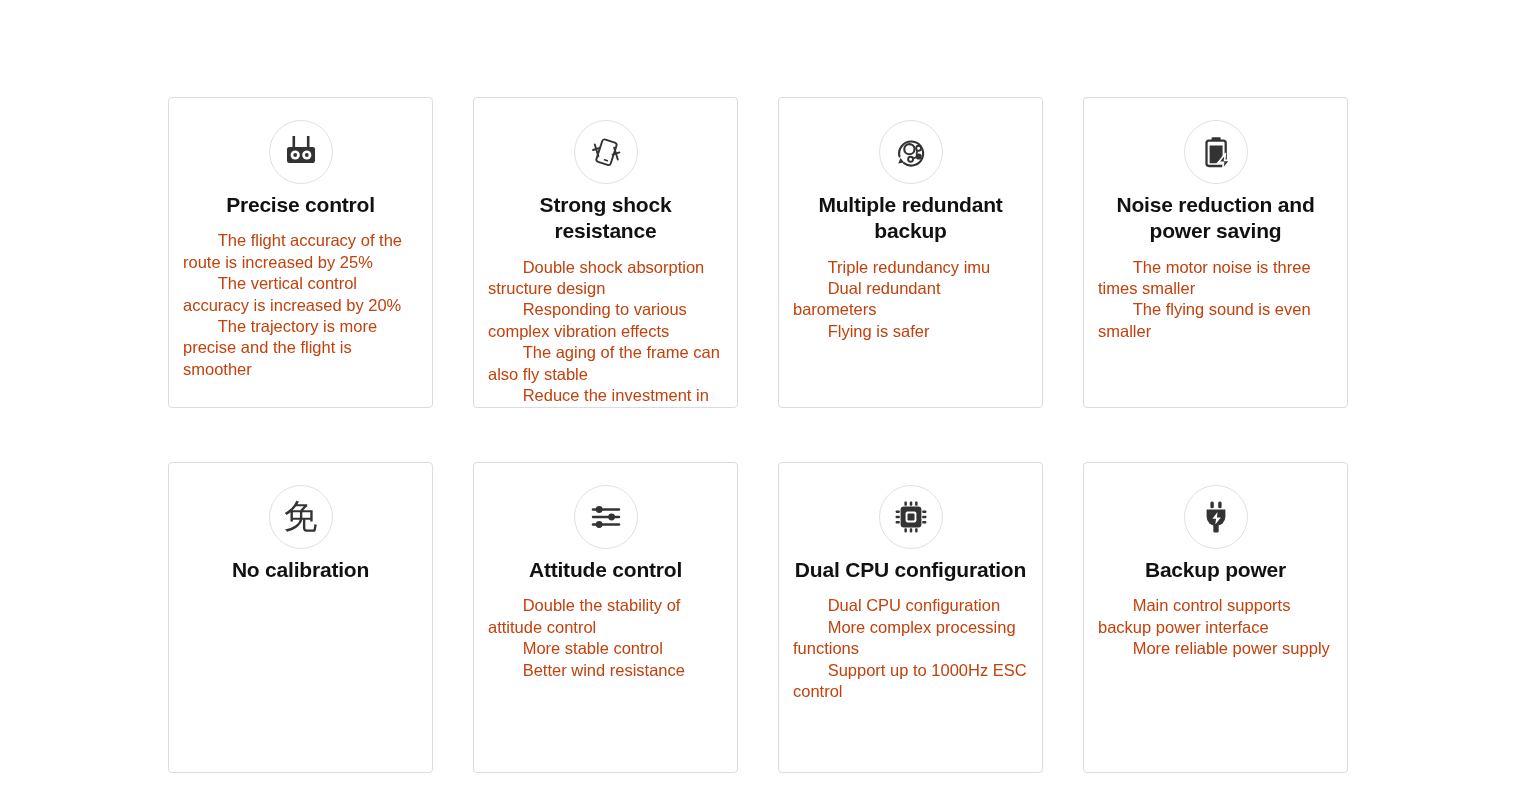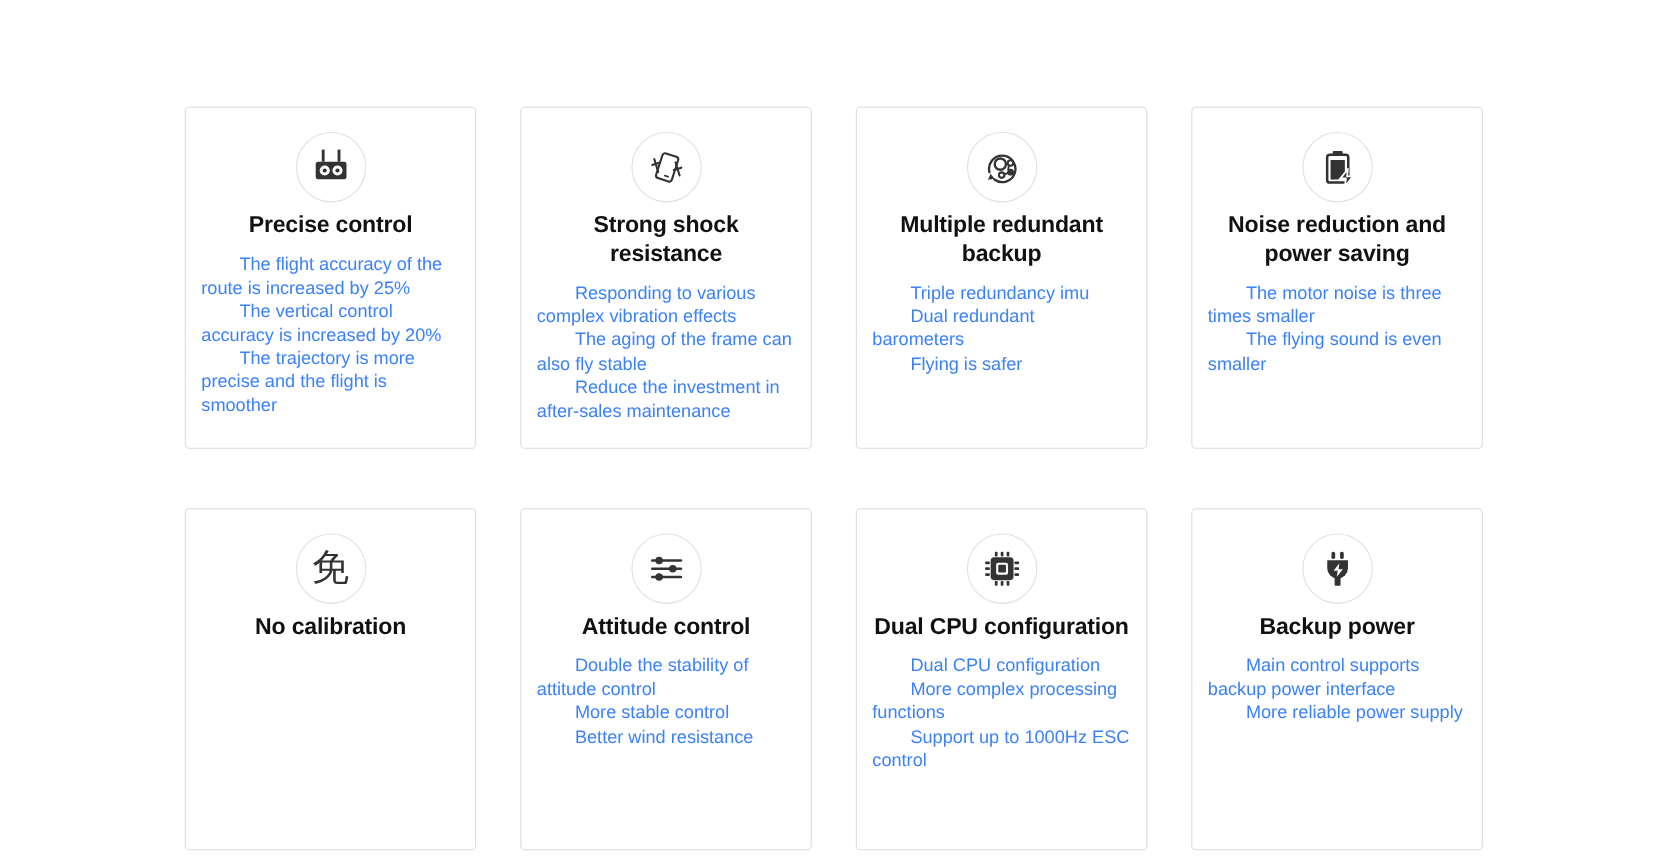--- a/index.html
+++ b/index.html
@@ -58,21 +58,21 @@
     font-weight: bold;
     color: #111111;
     text-align: center;
     line-height: 1.25;
     margin: 0 0 12px 0;
     width: 100%;
     letter-spacing: -0.2px;
   }
   .card-body {
     font-size: 16.5px;
-    color: #3b82f6;
+    color: #c2410c;
     line-height: 1.30;
     text-align: left;
     width: 100%;
     margin: 0;
     word-wrap: break-word;
   }
   .card-body .line { display: block; text-indent: 2.1em; }
   .card-title.two-line { }
 </style>
 </head>
@@ -108,20 +108,21 @@
           <line x1="8.8" y1="12.5" x2="12.4" y2="24.4"></line>
           <line x1="7.0" y1="18.0" x2="13.8" y2="15.8"></line>
           <line x1="28.2" y1="15.6" x2="31.8" y2="27.5"></line>
           <line x1="26.6" y1="22.6" x2="33.4" y2="20.4"></line>
         </g>
         <rect x="17.6" y="27.4" width="4.6" height="1.6" rx="0.7" fill="#333" transform="rotate(18 19.9 28.2)"></rect>
       </svg>
     </div>
     <div class="card-title">Strong shock resistance</div>
     <div class="card-body">
+      <span class="line">Double shock absorption structure design</span>
       <span class="line">Responding to various complex vibration effects</span>
       <span class="line">The aging of the frame can also fly stable</span>
       <span class="line">Reduce the investment in after-sales maintenance</span>
     </div>
   </div>
 
   <div class="feature-card">
     <div class="icon-ring">
       <svg width="40" height="40" viewBox="0 0 40 40" aria-hidden="true">
         <path d="M8.5 24.5 A12 12 0 1 1 13 31.2" fill="none" stroke="#333" stroke-width="2.1" stroke-linecap="round"></path>

